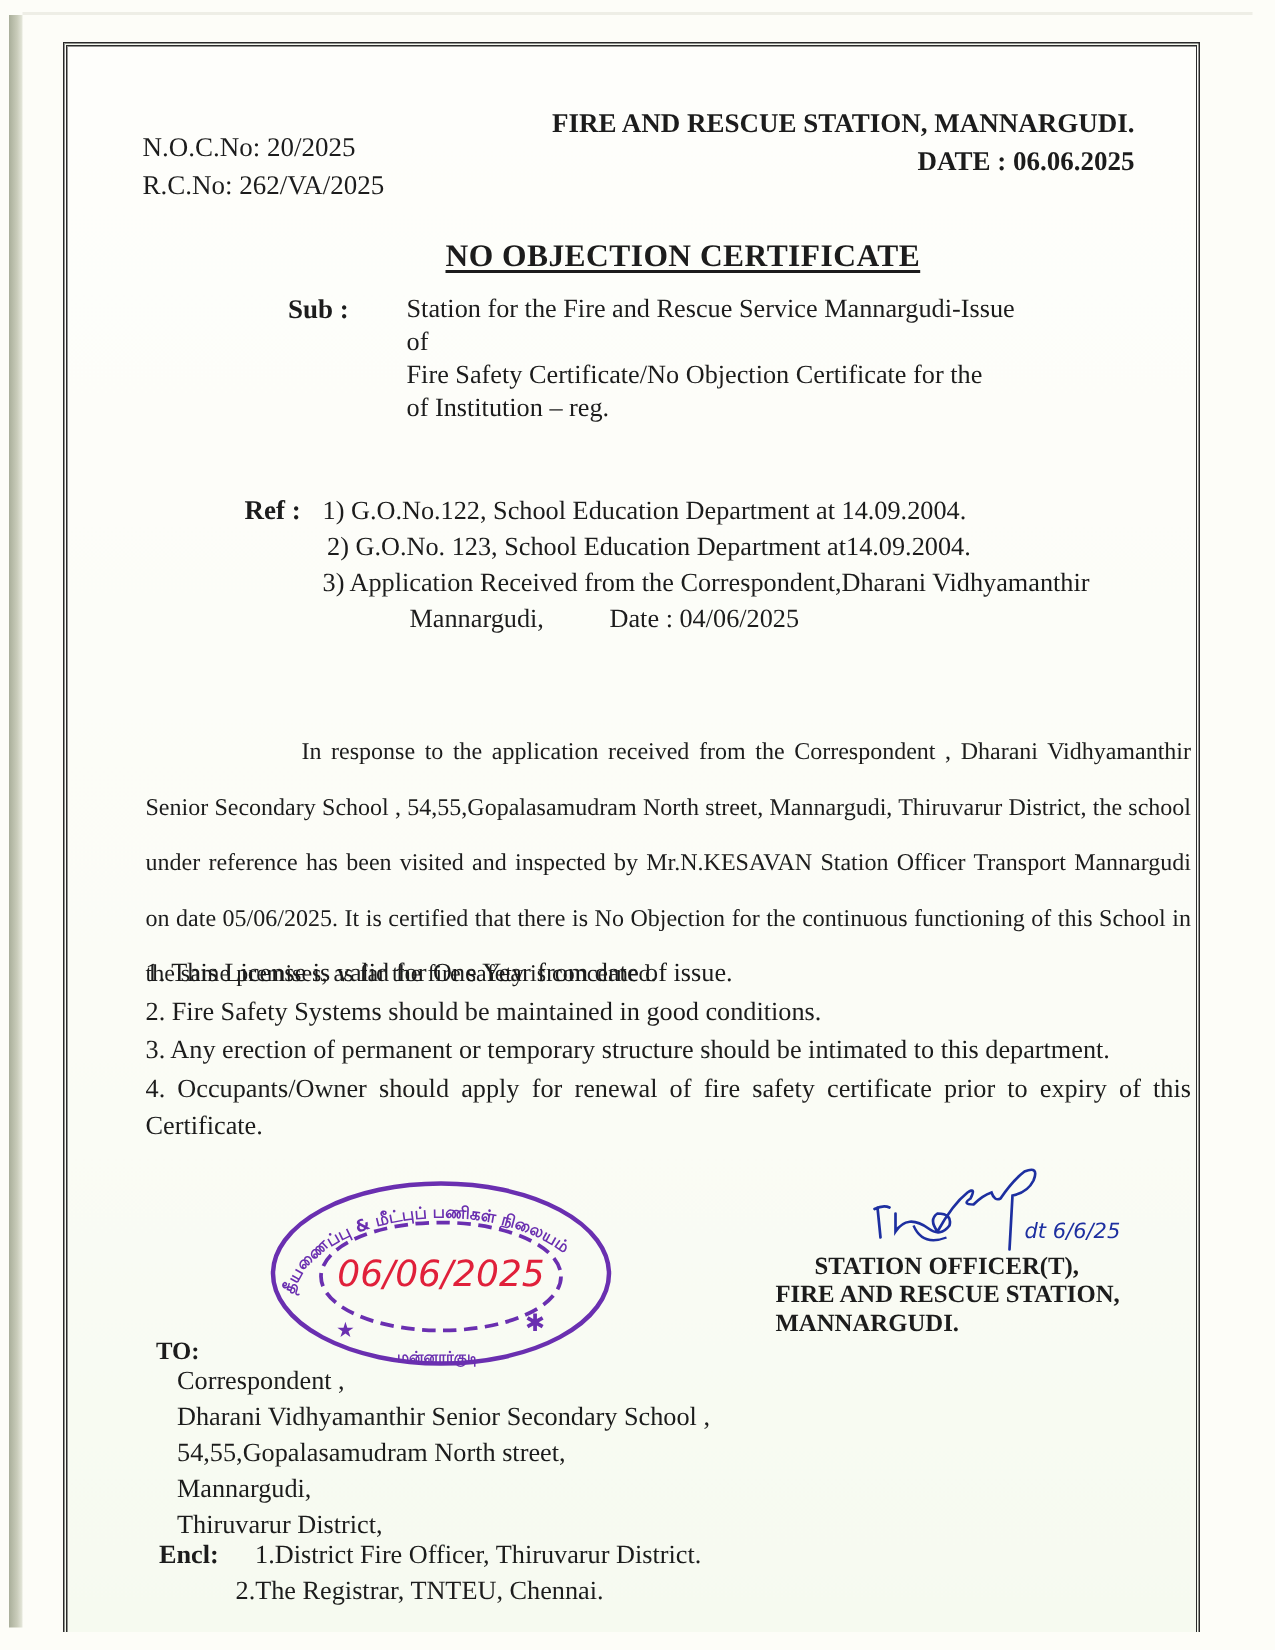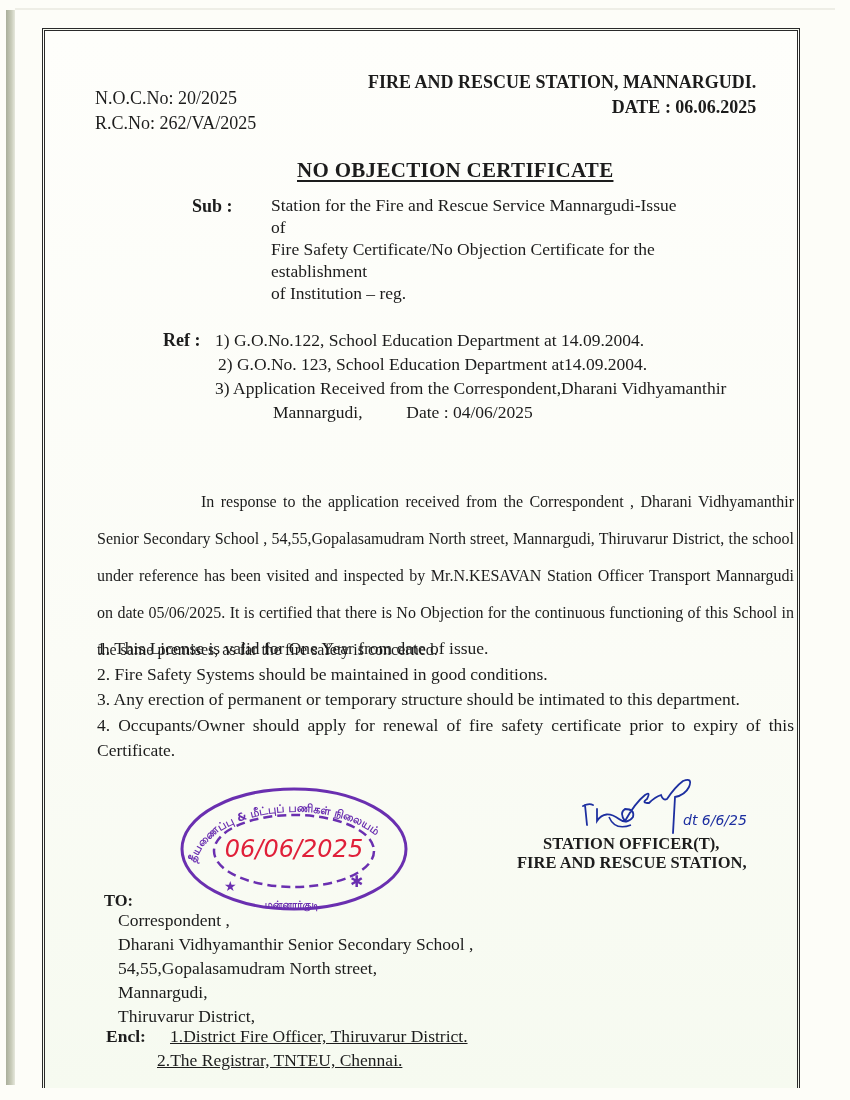--- a/index.html
+++ b/index.html
@@ -38,21 +38,21 @@
   .body-para { left: 97px; top: 483px; width: 697px; font-size: 16px; line-height: 37px; white-space: normal; text-align: justify; }
   .body-para .first { padding-left: 104px; }
   .conditions { left: 97px; top: 636px; width: 697px; font-size: 17.5px; line-height: 25.6px; white-space: normal; text-align: justify; }
   .conditions div { text-align: justify; }
   .sig-block { left: 517px; top: 834px; width: 260px; text-align: left; font-weight: bold; font-size: 16.5px; line-height: 19px; }
   .to-label { left: 104px; top: 891px; font-weight: bold; font-size: 16.5px; }
   .to-lines { left: 118px; top: 910px; font-size: 17.5px; }
   .to-lines div { height: 24px; }
   .encl-label { left: 106px; top: 1026px; font-weight: bold; font-size: 17.5px; }
   .encl-lines { left: 170px; top: 1026px; font-size: 17.5px; }
-  .encl-lines div { height: 24px; text-decoration: underline; }
+  .encl-lines div { height: 24px; }
   .stamp { position: absolute; left: 174px; top: 783px; width: 236px; height: 130px; }
   .signature { position: absolute; left: 575px; top: 773px; width: 200px; height: 62px; }
 </style>
 </head>
 <body>
 
 <div class="scan-edge-left"></div>
 <div class="scan-top"></div>
 <div class="page-border"></div>
 
@@ -65,21 +65,20 @@
   <div style="padding-left:3px">DATE : 06.06.2025</div>
 </div>
 
 <div class="abs title">NO OBJECTION CERTIFICATE</div>
 
 <div class="abs sub-label">Sub :</div>
 <div class="abs sub-text">
   <div>Station for the Fire and Rescue Service Mannargudi-Issue</div>
   <div>of</div>
   <div>Fire Safety Certificate/No Objection Certificate for the</div>
-  <div>establishment</div>
   <div>of  Institution – reg.</div>
 </div>
 
 <div class="abs ref-label">Ref :</div>
 <div class="abs ref-list">
   <div class="row">1)  G.O.No.122, School  Education Department at  14.09.2004.</div>
   <div class="row" style="padding-left:3px">2)  G.O.No. 123, School  Education Department at14.09.2004.</div>
   <div class="row">3) Application Received from the Correspondent,Dharani Vidhyamanthir</div>
   <div class="row cont" style="white-space:pre">Mannargudi,          Date : 04/06/2025</div>
 </div>
@@ -113,20 +112,21 @@
 
 <svg class="signature" viewBox="0 0 200 62">
   <path d="M 10 32 L 12 52 M 8 33 Q 14 30 18 32 M 22 36 L 22 48 Q 30 36 44 46 Q 52 52 58 44 Q 60 36 50 36 Q 44 40 50 48 Q 60 30 70 22 Q 76 18 72 26 Q 66 30 74 30 Q 80 24 86 22 Q 88 28 92 26 Q 100 14 108 8 Q 118 4 114 14 Q 110 22 100 24 L 98 60" fill="none" stroke="#1d2fa0" stroke-width="1.8" stroke-linecap="round"></path>
   <path d="M 34 44 Q 40 58 56 52" fill="none" stroke="#1d2fa0" stroke-width="1.6"></path>
   <text x="108" y="52" font-size="14" fill="#1d2fa0" font-family="DejaVu Sans, sans-serif" font-style="italic">dt 6/6/25</text>
 </svg>
 
 <div class="abs sig-block">
   <div style="padding-left:26px">STATION OFFICER(T),</div>
   <div>FIRE AND RESCUE STATION,</div>
+  <div>MANNARGUDI.</div>
 </div>
 
 <div class="abs to-label">TO:</div>
 <div class="abs to-lines">
   <div>Correspondent ,</div>
   <div>Dharani Vidhyamanthir Senior Secondary School ,</div>
   <div>54,55,Gopalasamudram North street,</div>
   <div>Mannargudi,</div>
   <div>Thiruvarur District,</div>
 </div>

